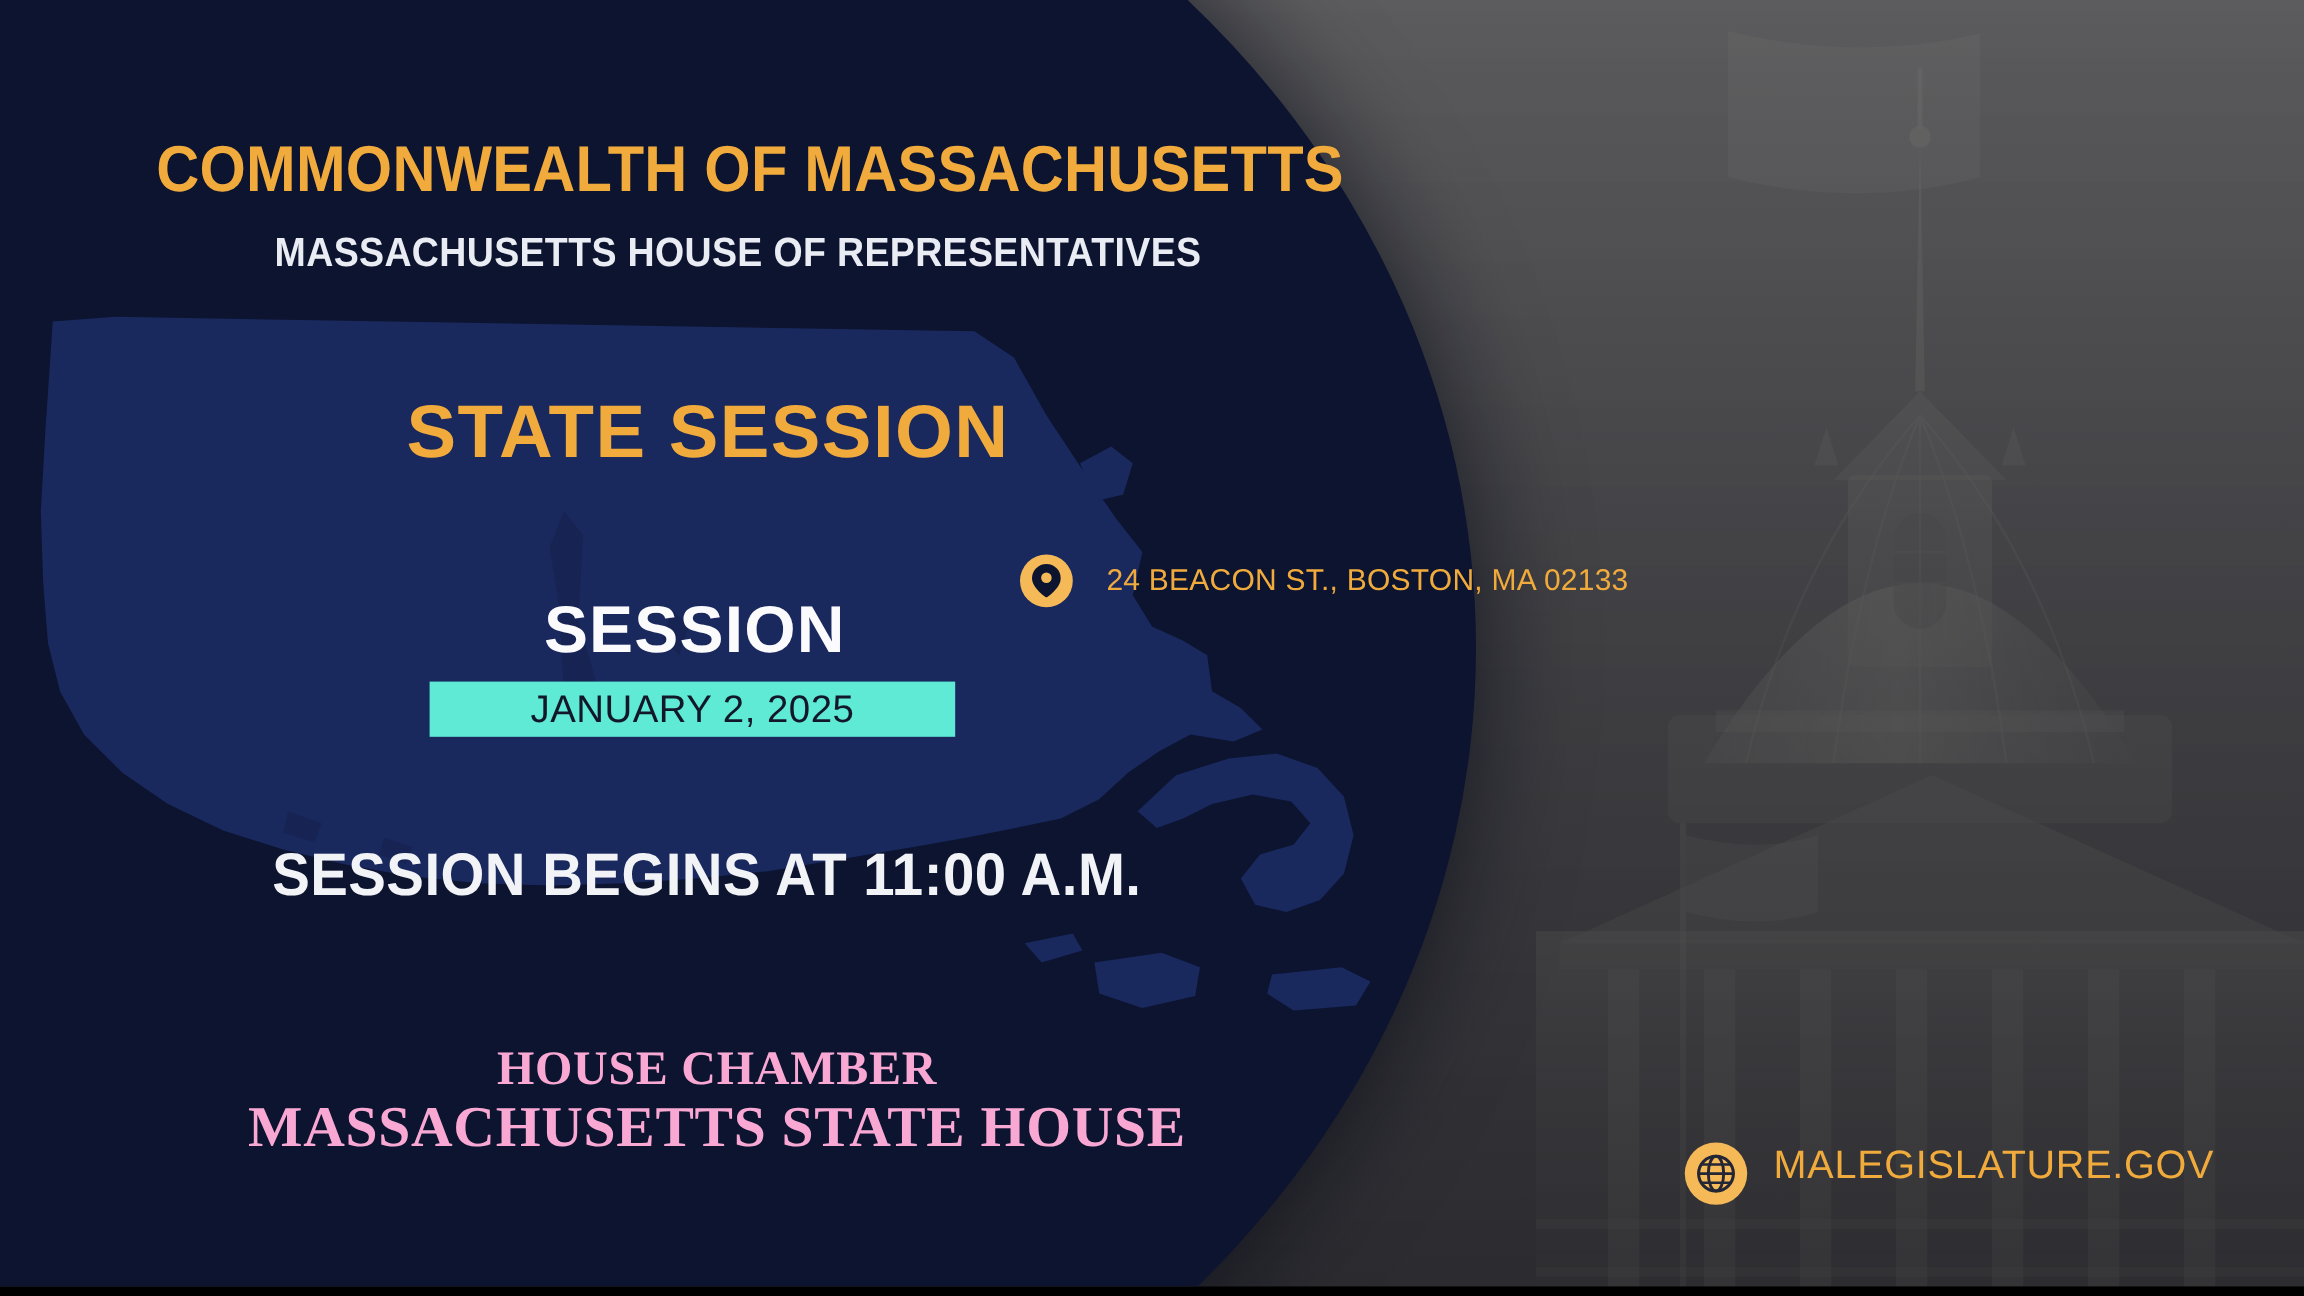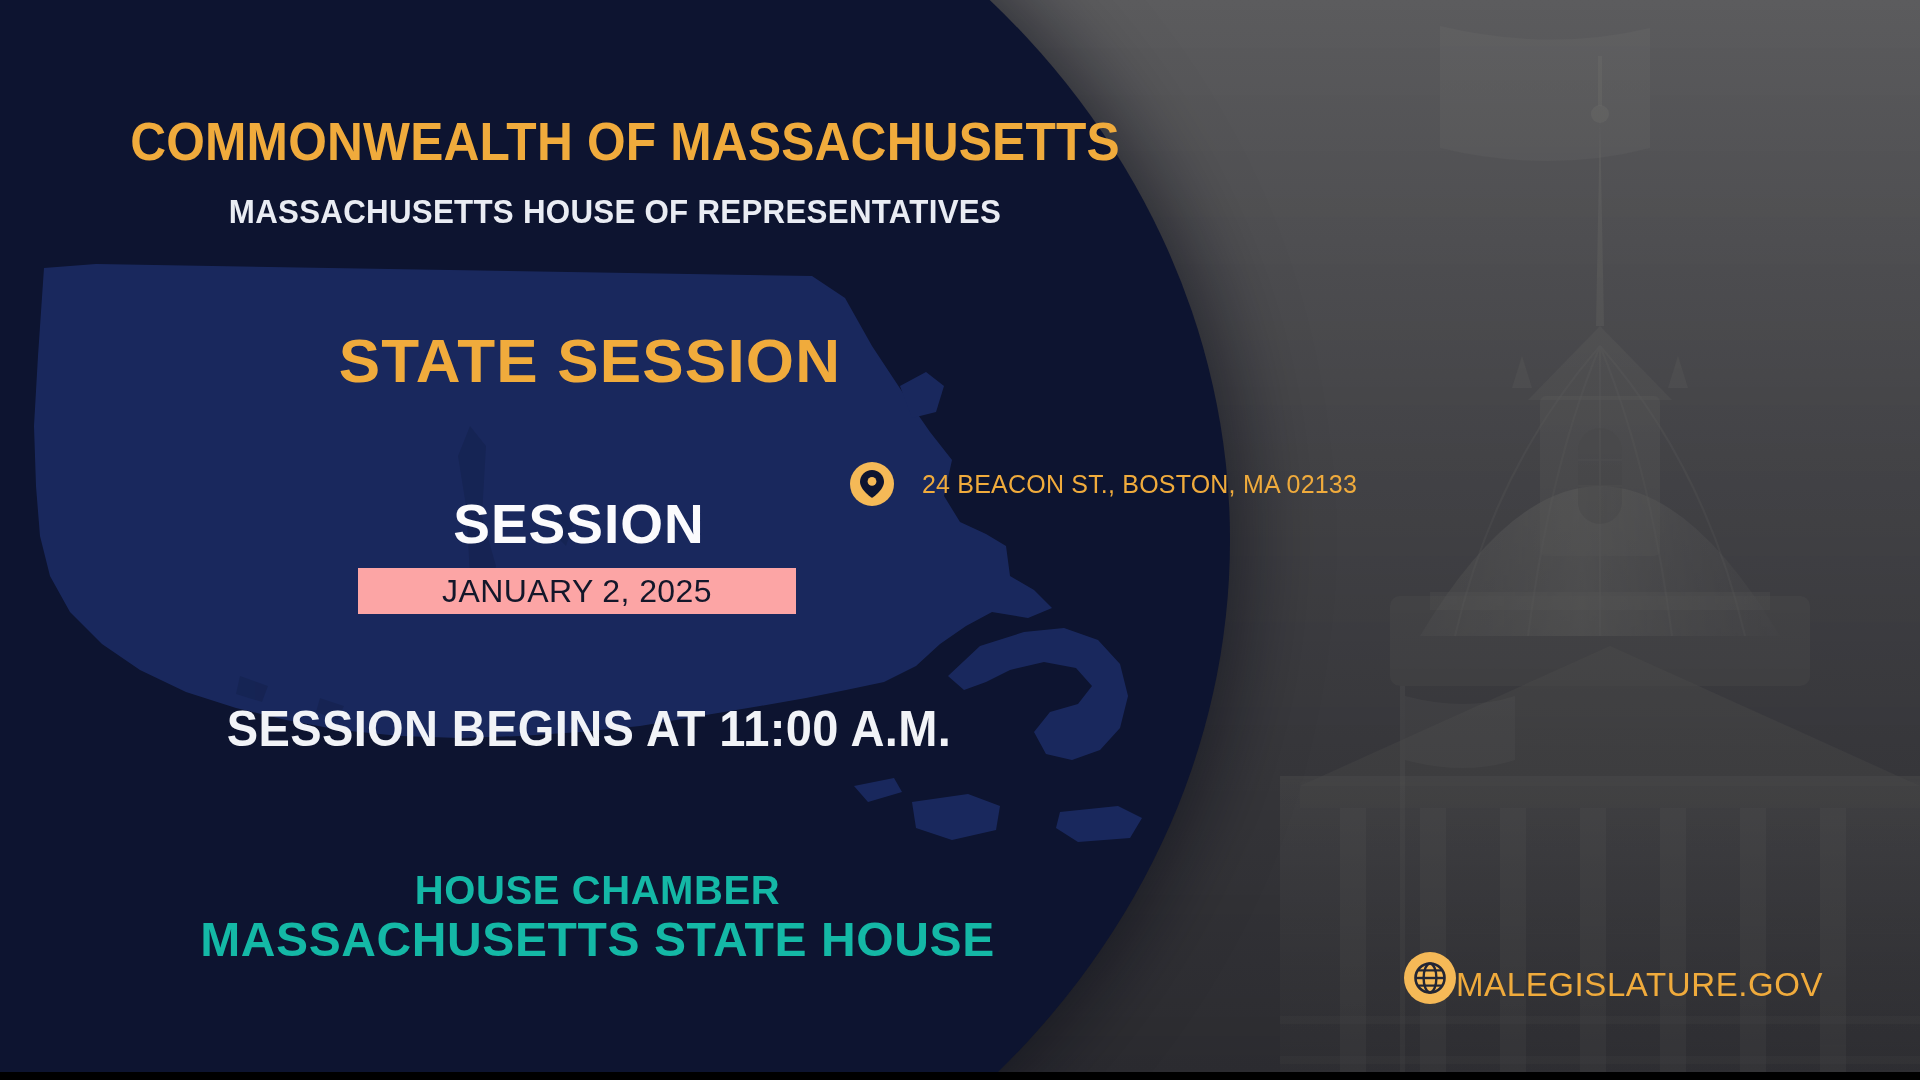--- a/index.html
+++ b/index.html
@@ -151,21 +151,21 @@
     letter-spacing: 1px;
     white-space: nowrap;
   }
 
   .date-bar {
     position: absolute;
     left: 358px;
     top: 568px;
     width: 438px;
     height: 46px;
-    background: #fca5a5;
+    background: #5eead4;
     display: flex;
     align-items: center;
     justify-content: center;
   }
   .date-bar span {
     color: #13172a;
     font-size: 32px;
     font-weight: 400;
     letter-spacing: .4px;
     white-space: nowrap;
@@ -183,22 +183,22 @@
     transform: scaleX(.94);
     transform-origin: center;
     white-space: nowrap;
   }
 
   .venue {
     position: absolute;
     left: 0; top: 868px;
     width: 1195px;
     text-align: center;
-    font-family: Liberation Sans, sans-serif;
-    color: #14b8a6;
+    font-family: Liberation Serif, serif;
+    color: #f9a8d4;
     font-weight: 700;
     letter-spacing: .6px;
   }
   .venue .line1 { font-size: 40px; line-height: 1.12; }
   .venue .line2 { font-size: 48px; line-height: 1.12; }
 
   
   .hbs-logo {
     position: absolute;
     left: 1430px;
@@ -230,21 +230,22 @@
     text-align: right;
     padding-right: 2px;
   }
 
   
   .site-row {
     position: absolute;
     left: 1404px;
     top: 952px;
     display: flex;
-    align-items: flex-end;
+    align-items: flex-start;
+    gap: 22px;
   }
   .globe-badge {
     width: 52px; height: 52px;
     border-radius: 50%;
     background: #f5b957;
     display: flex;
     align-items: center;
     justify-content: center;
     flex: none;
   }

